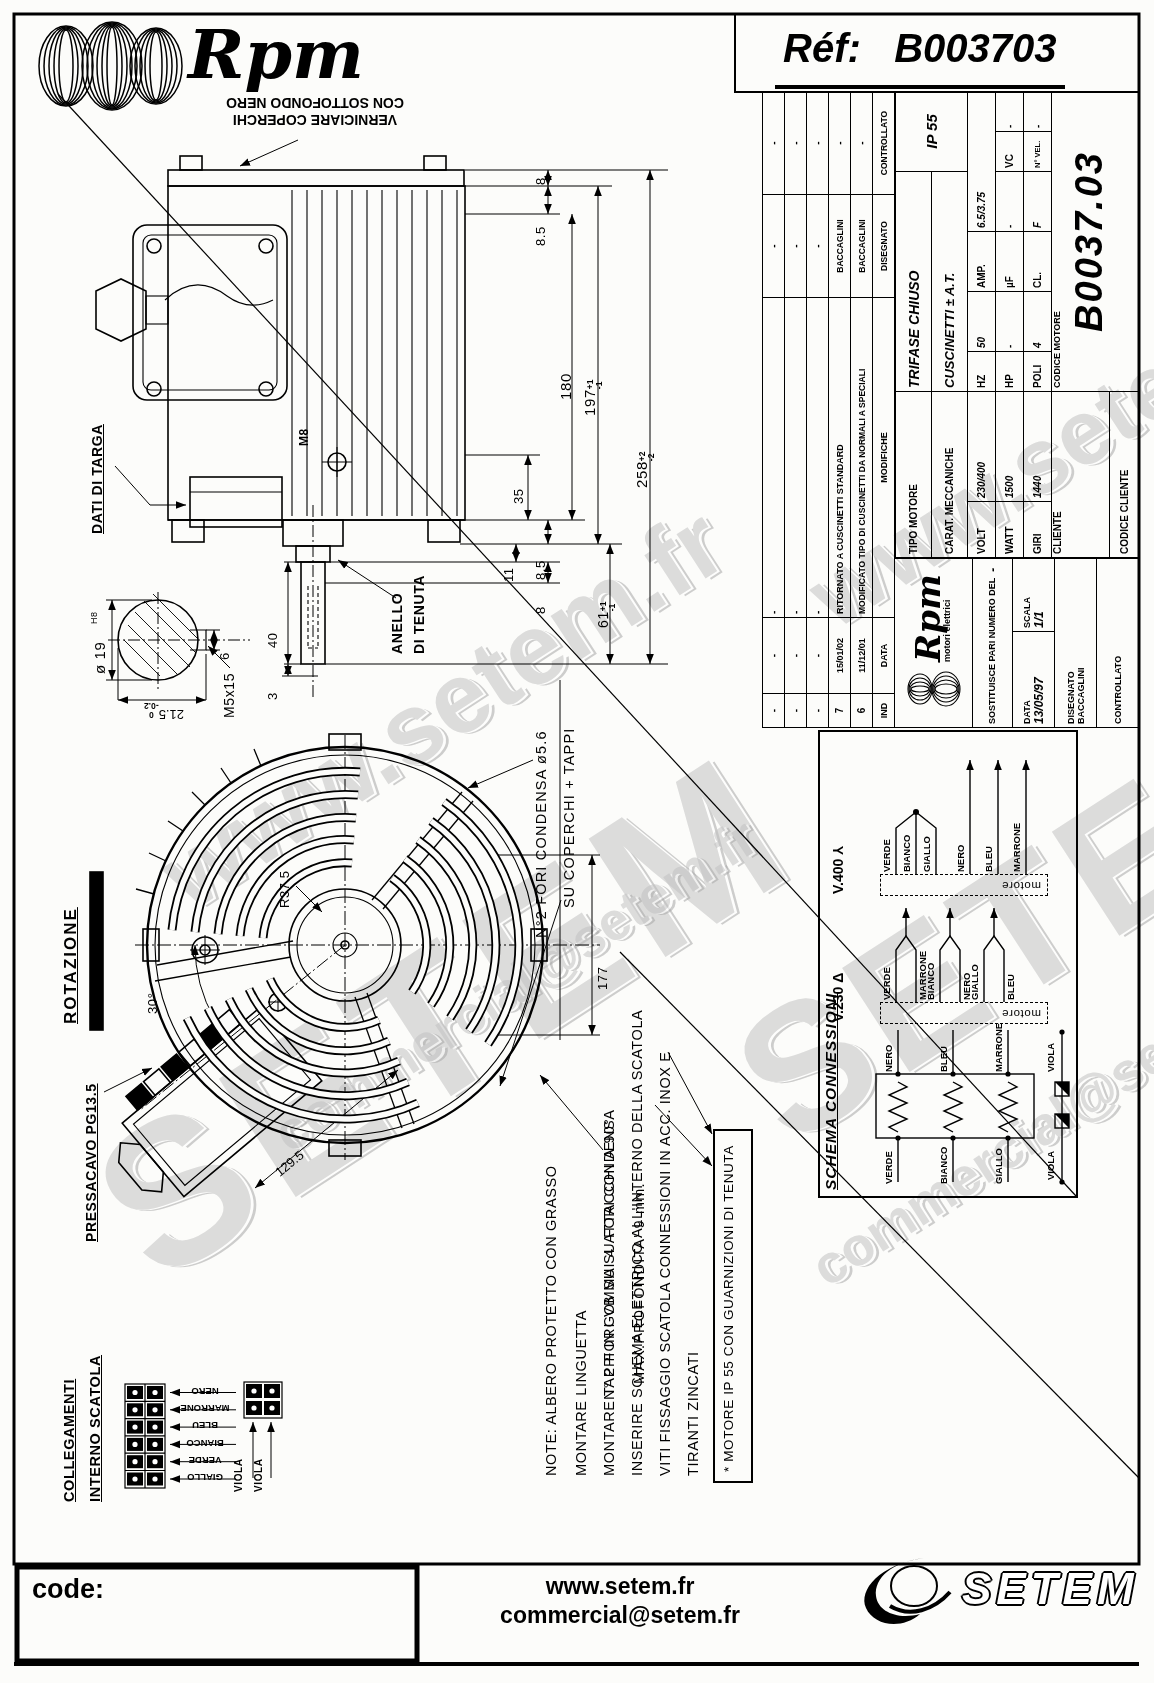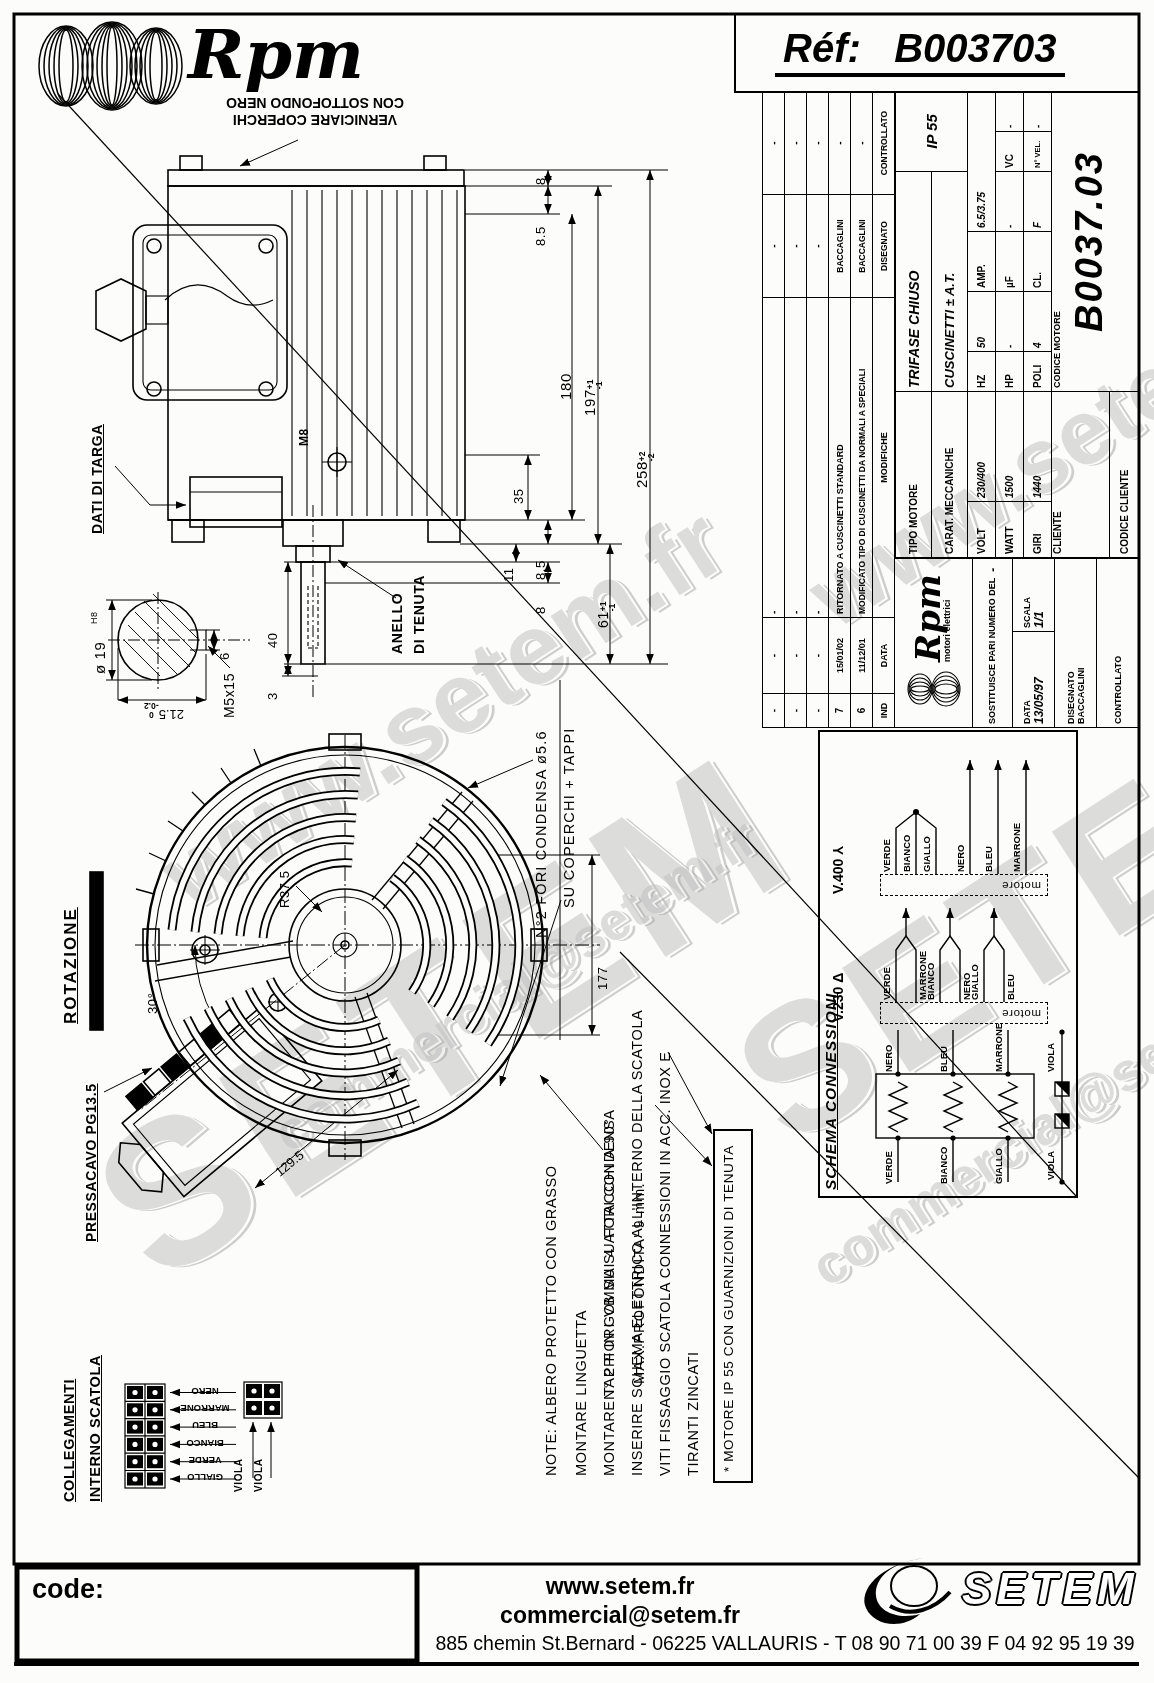--- a/index.html
+++ b/index.html
@@ -309,21 +309,21 @@
 
       <g transform="translate(862,1552)">
         <path d="M62,6 C30,10 12,26 14,44 C16,60 36,68 58,62 C40,78 12,74 4,56 C-4,38 18,12 62,6 Z" fill="#000" stroke="none"></path>
         <ellipse cx="52" cy="34" rx="23" ry="20" stroke-width="2"></ellipse>
         <path d="M28,54 C48,66 72,58 88,40" stroke-width="4"></path>
       </g>
     </g>
   </svg>
 
   <div class="abs lbl" style="left:188px;top:14px;font-family:'DejaVu Serif',serif;font-style:italic;font-weight:bold;font-size:68px;">Rpm</div>
-  <div class="abs lbl" style="left:775px;top:26px;font-size:40px;font-weight:bold;font-style:italic;border-bottom:4px solid #000;padding:0 8px 2px 8px;">
+  <div class="abs lbl" style="left:775px;top:26px;font-size:40px;font-weight:bold;font-style:italic;border-bottom:4px solid #000;padding:0 8px 14px 8px;">
     <span>Réf:</span>&nbsp;&nbsp;
     <span>B003703</span>
   </div>
 
   <div class="r180 lbl" style="left:190px;top:94px;width:250px;font-size:14px;font-weight:bold;">
     <div>VERNICIARE COPERCHI</div>
     <div>CON SOTTOFONDO NERO</div>
   </div>
 
   <div class="vt lbl ul" style="left:90px;top:534px;font-size:14px;font-weight:bold;">DATI DI TARGA</div>
@@ -643,15 +643,14 @@
     </div>
   </div>
 
   <div class="abs lbl" style="left:32px;top:1574px;font-size:27px;font-weight:bold;">code:</div>
   <div class="abs lbl" style="left:430px;top:1572px;width:380px;text-align:center;font-size:23px;font-weight:bold;line-height:1.25;">
     <div>www.setem.fr</div>
     <div>commercial@setem.fr</div>
   </div>
   <div class="abs lbl" style="left:962px;top:1564px;font-size:44px;font-weight:bold;font-style:italic;letter-spacing:5px;color:#fff;
        text-shadow:-2px 0 #000,2px 0 #000,0 -2px #000,0 2px #000,-1px -1px #000,1px 1px #000,-1px 1px #000,1px -1px #000;">SETEM</div>
-  <div class="abs lbl" style="left:430px;top:1632px;width:710px;text-align:center;font-size:19.5px;">885 chemin St.Bernard  -  06225 VALLAURIS  -  T 08 90 71 00 39   F 04 92 95 19 39</div>
 
 </div>
 
 </body></html>

